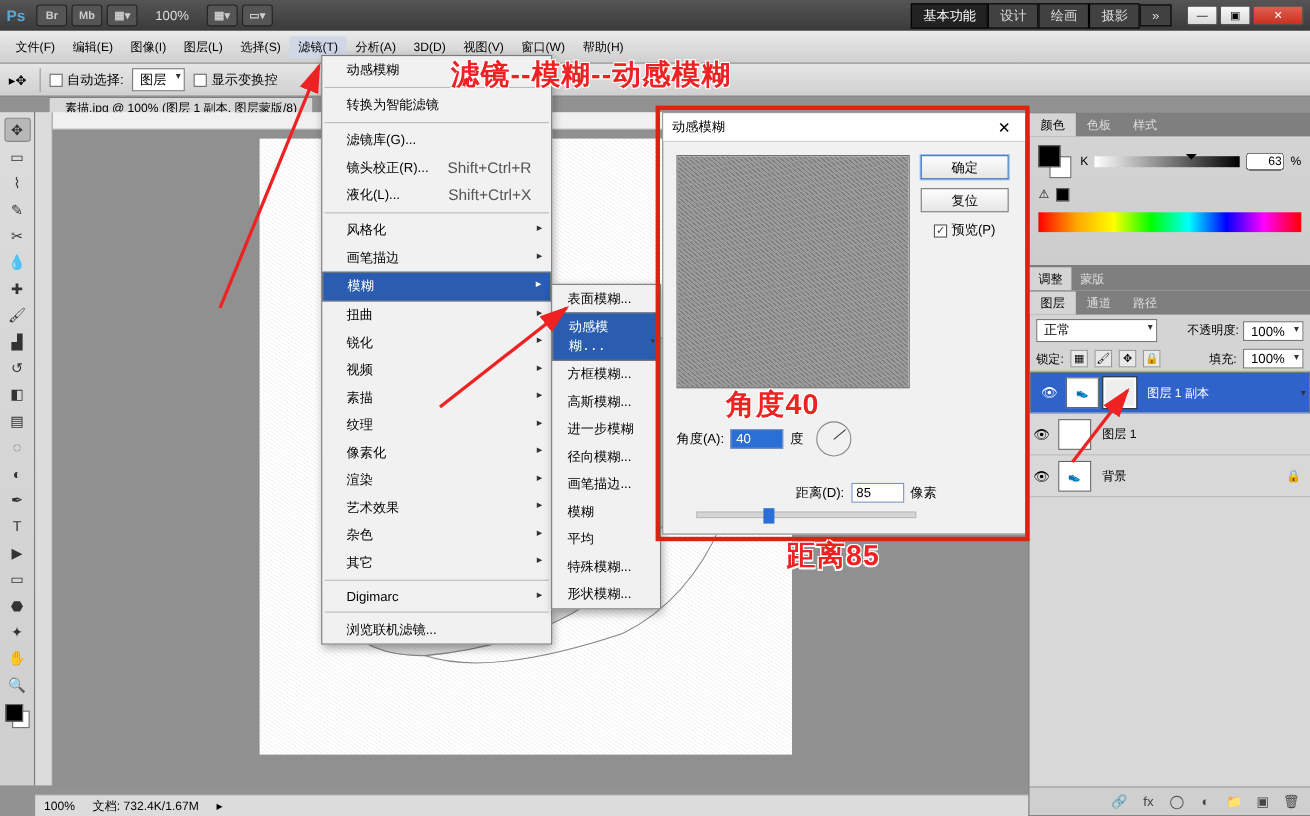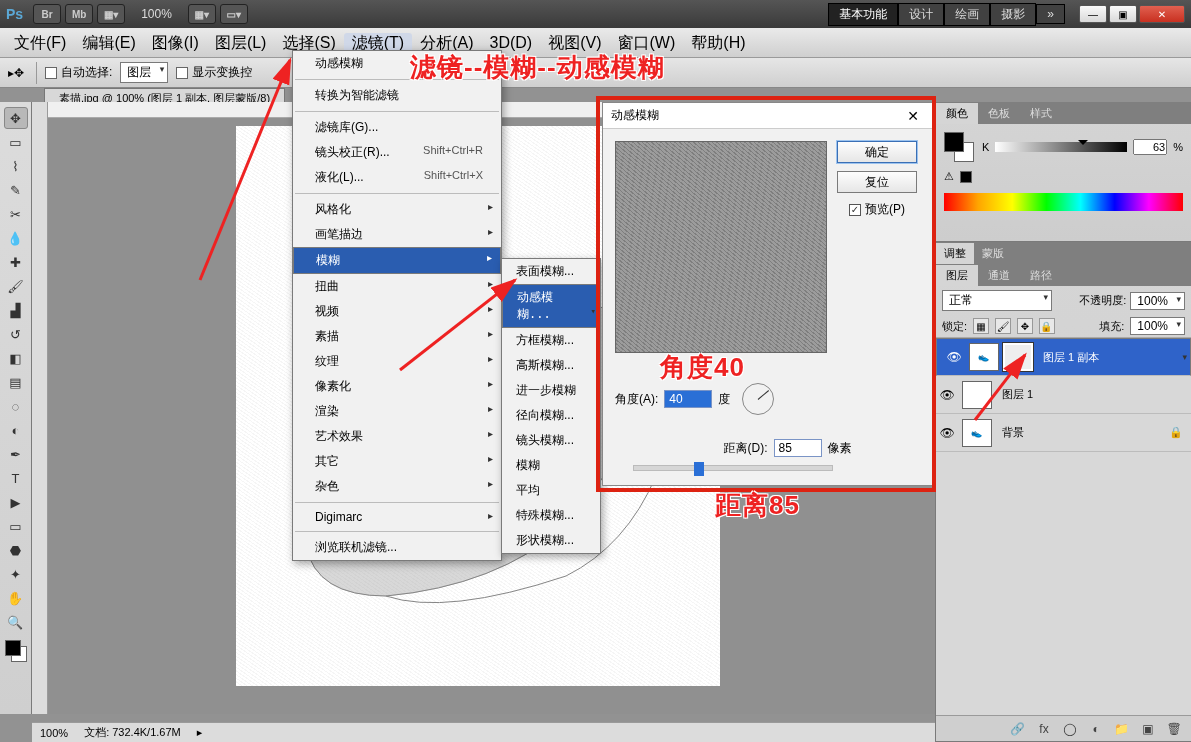--- a/index.html
+++ b/index.html
@@ -10,21 +10,21 @@
 .titlebar .logo { color: #5ba8d6; font-weight: bold; font-size: 14px; margin-right: 8px; }
 .titlebar .tbtn { width: 28px; height: 20px; border: 1px solid #222; background: #555; border-radius: 3px; margin: 16px 2px; display: flex; align-items: center; justify-content: center; color: #ccc; font-size: 10px; font-weight: bold; }
 .titlebar .zoom { color: #ddd; font-size: 12px; margin: 0 14px; }
 .titlebar .spacer { flex: 1; }
 .titlebar .workspace { color: #fff; background: #222; padding: 2px 10px; font-size: 12px; border: 1px solid #000; }
 .titlebar .workspace.inactive { background: #414141; color: #ddd; }
 .titlebar .winbtn { width: 28px; height: 18px; border: 1px solid #555; background: linear-gradient(#fafafa,#d8d8d8); margin-left: 2px; display: flex; align-items: center; justify-content: center; font-size: 10px; border-radius: 2px; }
 .titlebar .winbtn.close { background: linear-gradient(#e06050,#c83020); color: #fff; width: 46px; }
 
 
-.menubar { height: 30px; background: linear-gradient(#eaeaea, #cfcfcf); border-bottom: 1px solid #9a9a9a; display: flex; align-items: center; padding-left: 6px; font-size: 16px; }
+.menubar { height: 30px; background: linear-gradient(#eaeaea, #cfcfcf); border-bottom: 1px solid #9a9a9a; display: flex; align-items: center; padding-left: 6px; font-size: 11px; }
 .menubar .mitem { padding: 0 8px; line-height: 20px; cursor: default; }
 .menubar .mitem.open { background: #d0d8e8; border-radius: 3px 3px 0 0; }
 
 
 .optbar { height: 30px; background: linear-gradient(#e6e6e6,#cfcfcf); border-bottom: 1px solid #888; display: flex; align-items: center; padding-left: 8px; font-size: 12px; gap: 8px; }
 .optbar .moveicon { width: 20px; }
 .optbar .sep { width: 1px; height: 22px; background: #999; }
 .checkbox { width: 12px; height: 12px; border: 1px solid #666; background: #fff; display: inline-block; vertical-align: middle; margin-right: 4px; }
 .sel { border: 1px solid #7a7a7a; background: #fff; padding: 1px 16px 1px 6px; font-size: 12px; position: relative; }
 .sel::after { content: "▾"; position: absolute; right: 3px; font-size: 9px; color: #333; }
@@ -58,21 +58,21 @@
 .statusbar { position: absolute; left: 32px; right: 256px; bottom: 0; height: 20px; background: #dcdcdc; border-top: 1px solid #9a9a9a; display: flex; align-items: center; font-size: 11px; padding-left: 8px; gap: 16px; }
 
 
 .filtermenu { position: absolute; left: 292px; top: 50px; width: 210px; background: #f1f1f1; border: 1px solid #7a7a7a; box-shadow: 2px 3px 8px rgba(0,0,0,.35); font-size: 12px; z-index: 50; }
 .filtermenu .row { padding: 4px 18px 4px 22px; position: relative; }
 .filtermenu .row.arrow::after { content: "▸"; position: absolute; right: 8px; font-size: 10px; color: #333; }
 .filtermenu .row.sel { background: #2a5db0; color: #fff; }
 .filtermenu .row.sel::after { color: #fff; }
 .filtermenu .row.disabled { color: #999; }
 .filtermenu .sep { height: 1px; background: #bcbcbc; margin: 3px 2px; }
-.filtermenu .row .sc { position: absolute; right: 18px; color: #555; font-size: 11px; }
+.filtermenu .row .sc { position: absolute; right: 18px; color: #555; font-size: 14px; }
 
 
 .blurmenu { position: absolute; left: 501px; top: 258px; width: 100px; background: #f1f1f1; border: 1px solid #7a7a7a; box-shadow: 2px 3px 8px rgba(0,0,0,.35); font-size: 12px; z-index: 51; }
 .blurmenu .row { padding: 4px 14px; }
 .blurmenu .row.sel { background: #2a5db0; color: #fff; font-family: Liberation Mono, monospace; }
 
 
 .dialog { position: absolute; left: 602px; top: 102px; width: 331px; height: 384px; background: #f1f1f1; border: 1px solid #888; z-index: 60; }
 .dialog .dtitle { height: 26px; display: flex; align-items: center; padding: 0 8px; font-size: 12px; background: #fff; border-bottom: 1px solid #ccc; }
 .dialog .dtitle .x { margin-left: auto; width: 22px; text-align: center; font-size: 14px; cursor: default; }
@@ -249,42 +249,43 @@
   <div class="row">转换为智能滤镜</div>
   <div class="sep"></div>
   <div class="row">滤镜库(G)...</div>
   <div class="row"><span>镜头校正(R)...</span><span class="sc">Shift+Ctrl+R</span></div>
   <div class="row"><span>液化(L)...</span><span class="sc">Shift+Ctrl+X</span></div>
   <div class="sep"></div>
   <div class="row arrow">风格化</div>
   <div class="row arrow">画笔描边</div>
   <div class="row arrow sel">模糊</div>
   <div class="row arrow">扭曲</div>
+  <div class="row arrow">锐化</div>
   <div class="row arrow">视频</div>
   <div class="row arrow">素描</div>
   <div class="row arrow">纹理</div>
   <div class="row arrow">像素化</div>
   <div class="row arrow">渲染</div>
   <div class="row arrow">艺术效果</div>
+  <div class="row arrow">杂色</div>
   <div class="row arrow">其它</div>
-  <div class="row arrow">杂色</div>
   <div class="sep"></div>
   <div class="row arrow">Digimarc</div>
   <div class="sep"></div>
   <div class="row">浏览联机滤镜...</div>
 </div>
 
 <div class="blurmenu">
   <div class="row">表面模糊...</div>
   <div class="row sel">动感模糊...</div>
   <div class="row">方框模糊...</div>
   <div class="row">高斯模糊...</div>
   <div class="row">进一步模糊</div>
   <div class="row">径向模糊...</div>
-  <div class="row">镜头模糊...</div>
+  <div class="row">画笔描边...</div>
   <div class="row">模糊</div>
   <div class="row">平均</div>
   <div class="row">特殊模糊...</div>
   <div class="row">形状模糊...</div>
 </div>
 
 <div class="dialog">
   <div class="dtitle">
     <span>动感模糊</span>
     <span class="x">✕</span>

